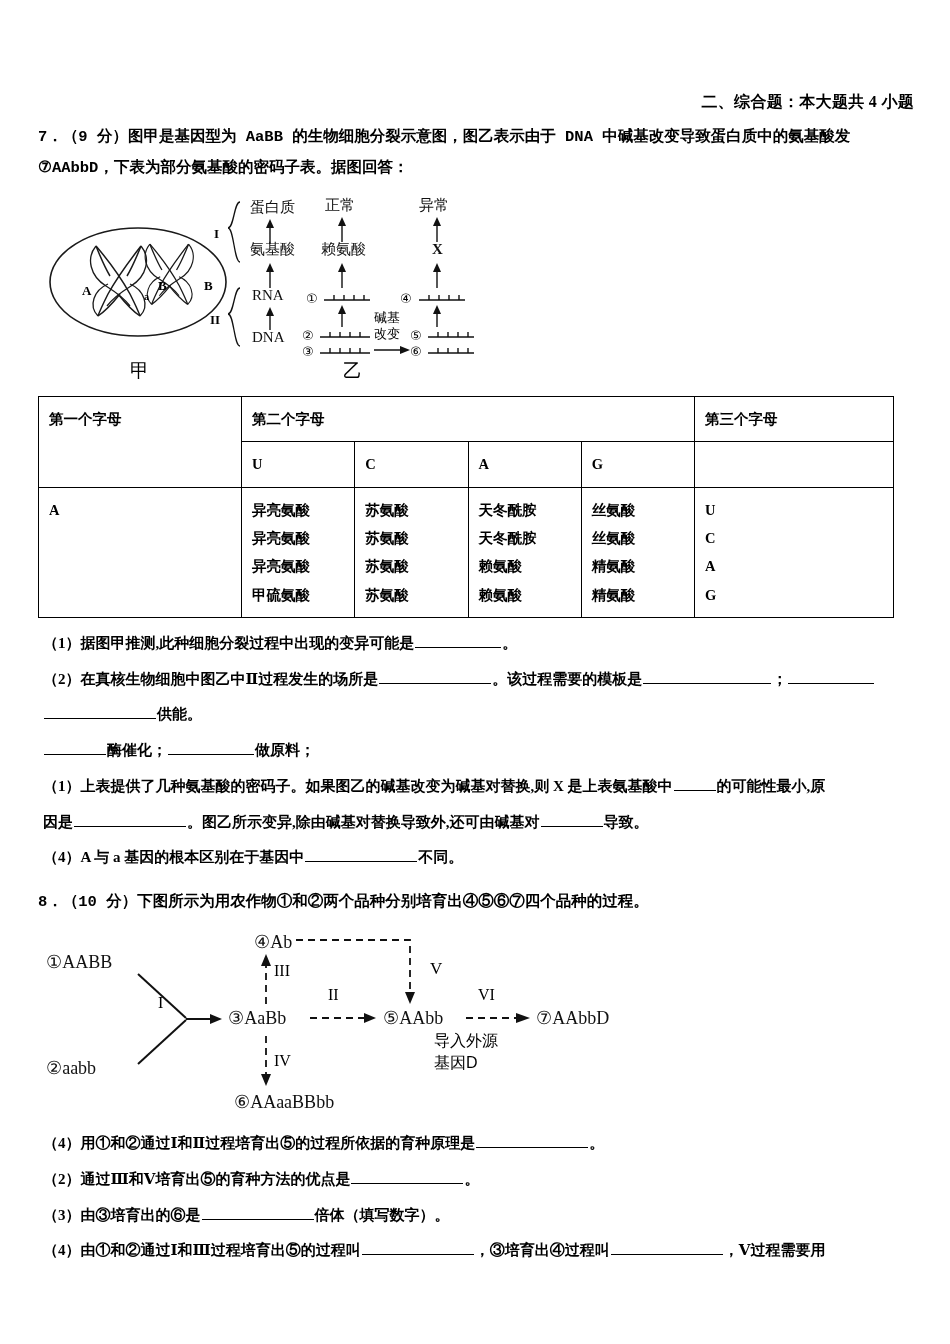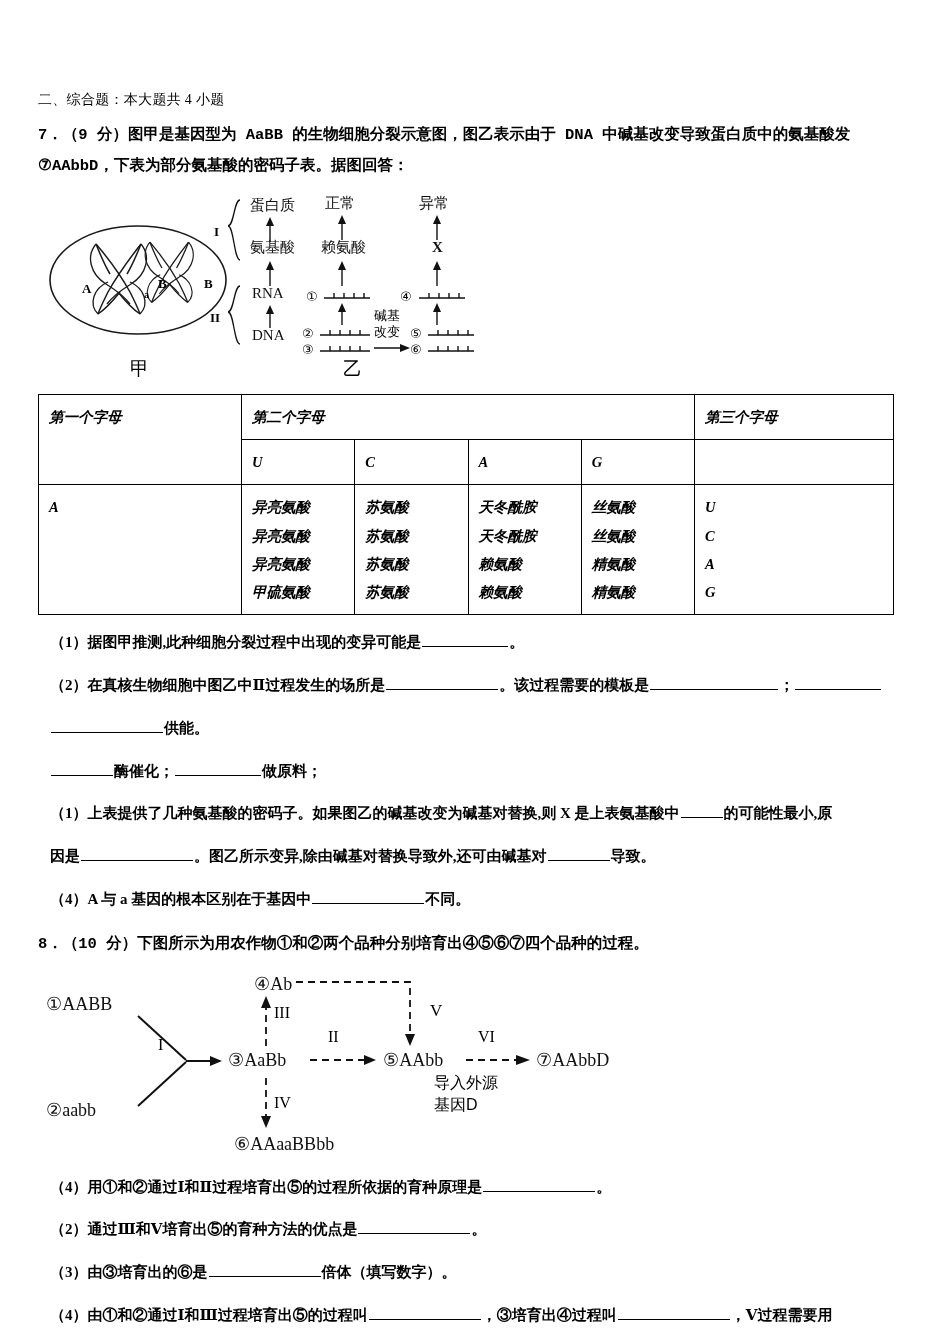--- a/index.html
+++ b/index.html
@@ -24,39 +24,40 @@
   }
   .content {
     position: absolute;
     left: 38px;
     top: 92px;
     width: 876px;
   }
 
   
   .section-head {
-    font-size: 14px;
-    font-weight: normal;
+    font-size: 16px;
+    font-weight: bold;
     letter-spacing: .3px;
     margin: 0 0 11px 0;
     line-height: 1.2;
+    text-align: right;
   }
   .qline {
     font-size: 15.5px;
     line-height: 2.0;
     margin: 0;
     text-align: justify;
     font-weight: bold;
     font-family: Liberation Mono, monospace;
   }
   .qnum { font-weight: bold; }
   .sub-q {
     font-size: 15px;
     line-height: 2.05;
-    margin: 12px;
+    margin: 5px;
     font-weight: bold;
   }
   .blank {
     display: inline-block;
     border-bottom: 1.4px solid #000;
     vertical-align: baseline;
     height: 1.05em;
     margin: 0 1px;
   }
   .b-sm { width: 42px; }
@@ -82,21 +83,20 @@
     font-family: "Liberation Sans", "DejaVu Sans", sans-serif;
     font-weight: normal;
   }
 
   
   table.codon {
     border-collapse: collapse;
     width: 856px;
     table-layout: fixed;
     margin: 8px 12px 10px 0;
-    font-style: italic;
   }
   table.codon td {
     border: 1.3px solid #000;
     padding: 8px 10px;
     vertical-align: top;
     font-size: 14.5px;
     font-weight: bold;
     line-height: 1.95;
   }
   td.c-first { width: 182px; vertical-align: middle; }

